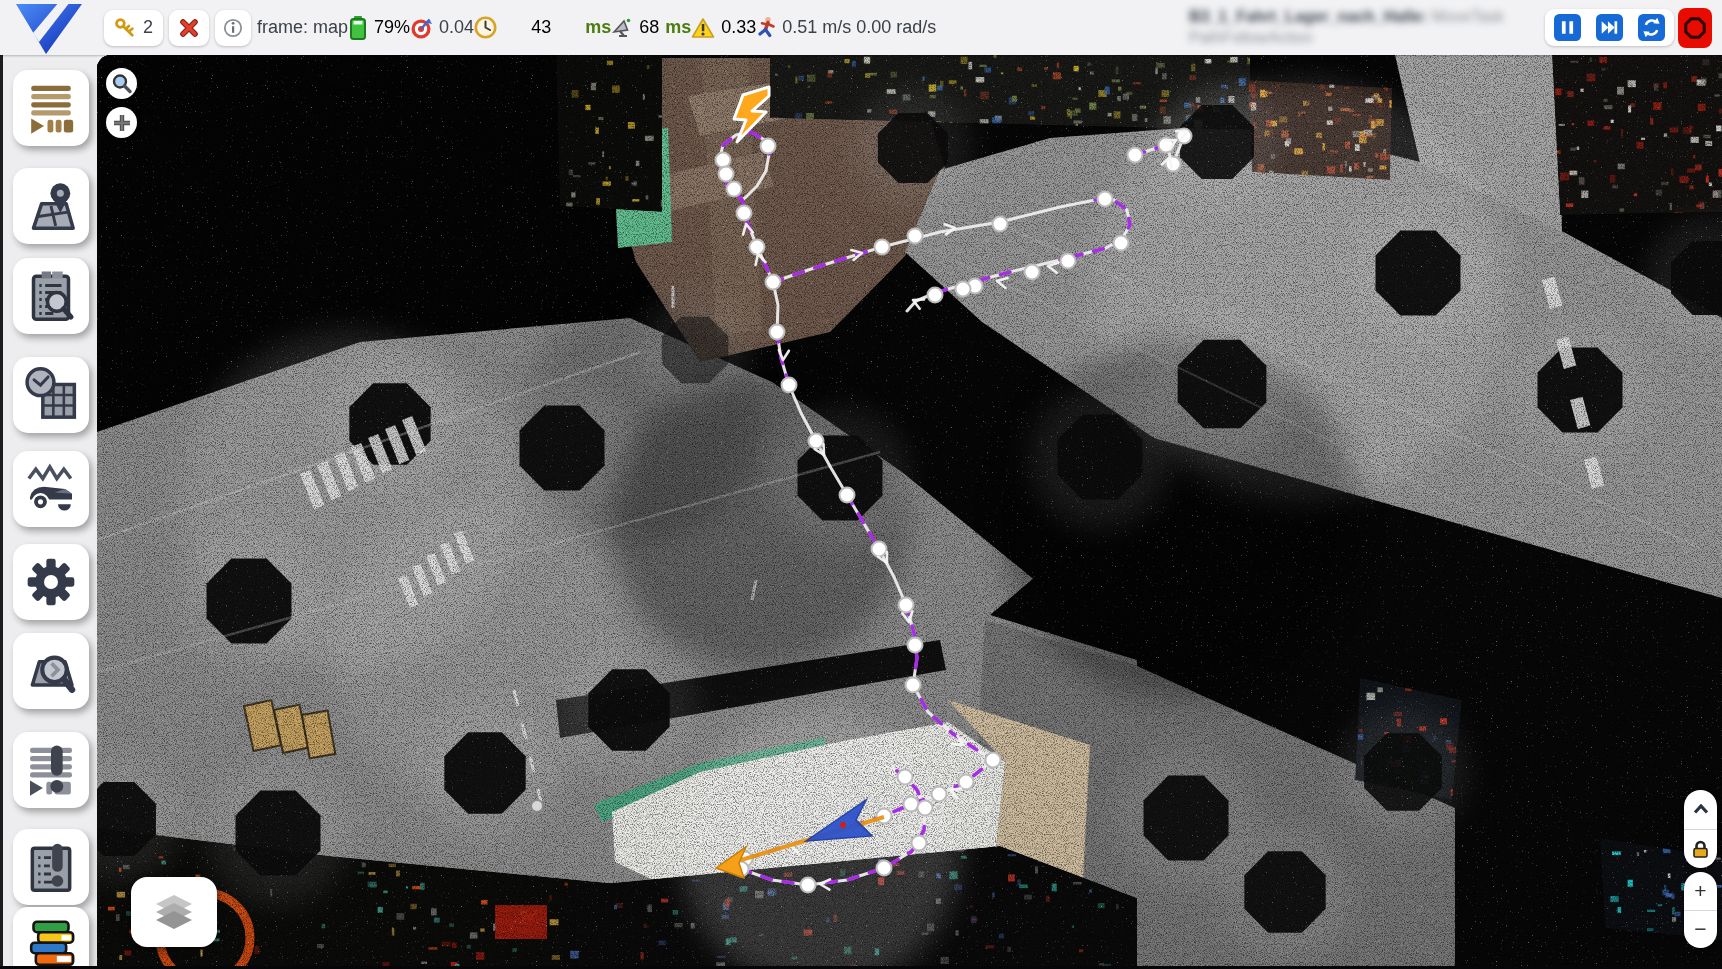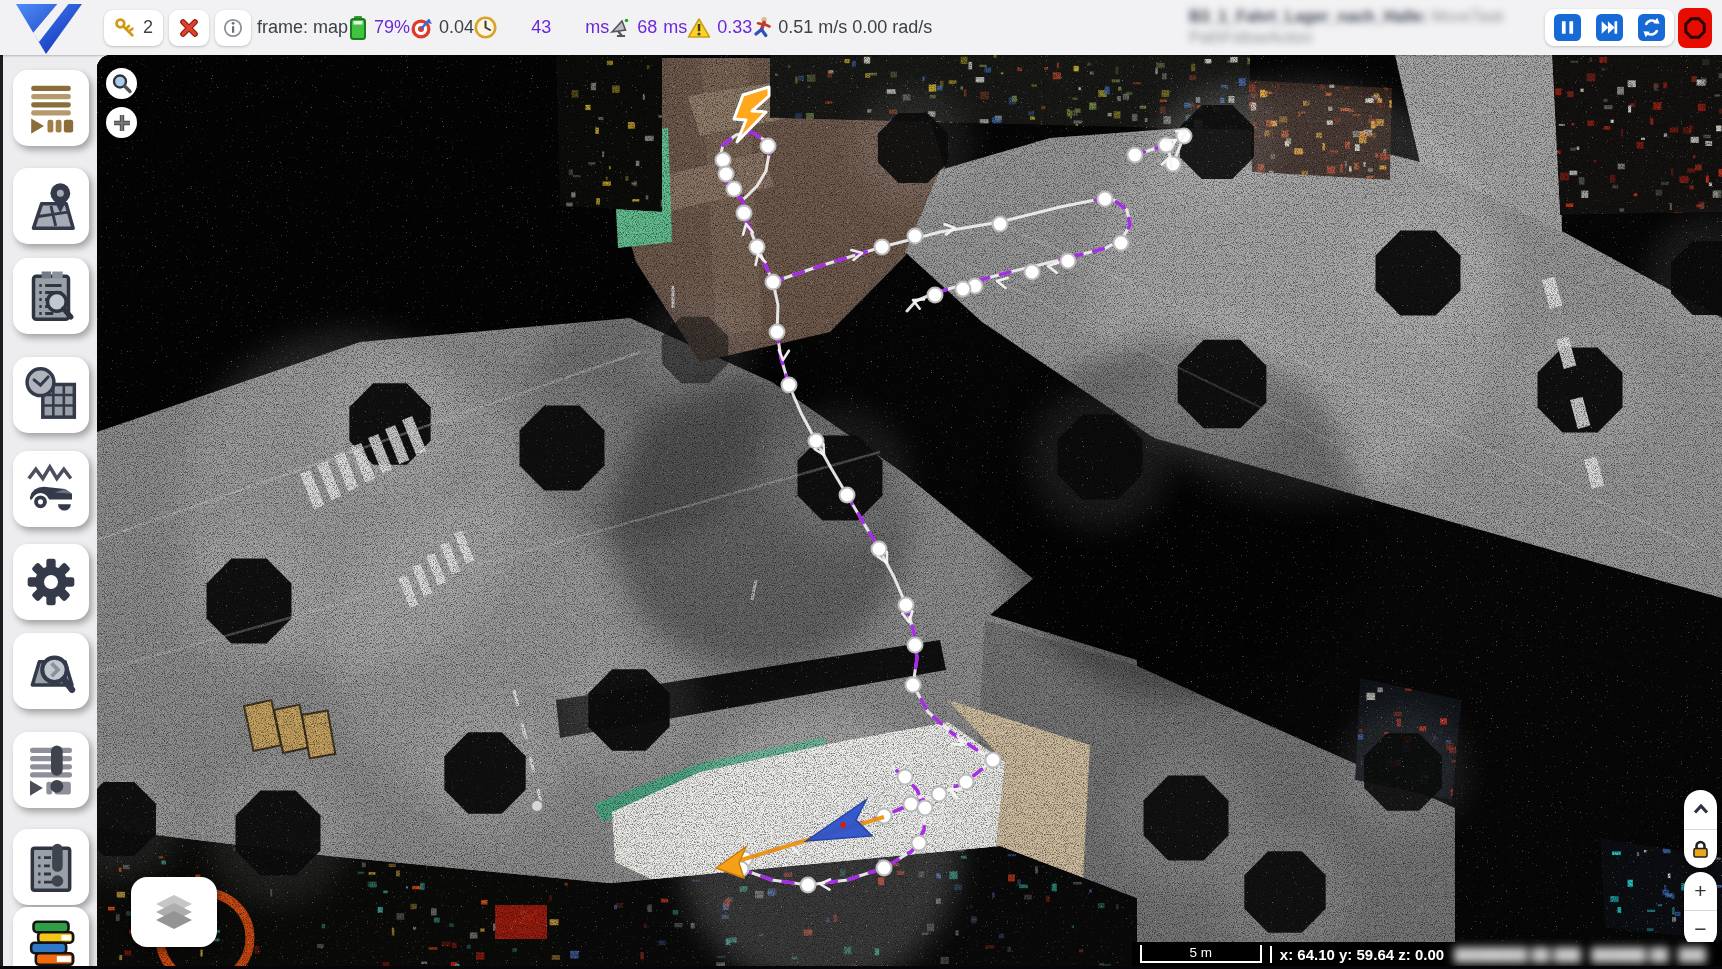--- a/index.html
+++ b/index.html
@@ -9,22 +9,22 @@
 
   
   #topbar { position:absolute; left:0; top:0; width:1722px; height:55px;
     background:#f2f2f4; display:flex; align-items:center; padding:0 10px 0 12px; z-index:30;
     box-shadow:0 1px 2px rgba(0,0,0,.25); }
   #logo { width:74px; height:52px; margin-right:18px; flex:none; }
   .chip { background:#fff; border-radius:9px; height:36px; display:flex; align-items:center;
     padding:0 10px; box-shadow:0 1px 3px rgba(0,0,0,.22); margin-right:6px; gap:7px; }
   .stat { display:flex; align-items:center; gap:6px; margin:0 0; color:#3c4148; font-size:18px; }
   .stat svg { flex:none; }
-  .v-green { color:#6d28d9; }
-  .v-dim   { color:#6d28d9; }
+  .v-green { color:#000000; }
+  .v-dim   { color:#4d7c0f;font-weight:bold; }
   .gap-wide { width:22px; }
   #banner { margin-left:auto; margin-right:16px; width:340px; line-height:1.3;
     font-size:16px; color:#8b9097; filter:blur(3.5px); text-align:left; }
   #banner .strong { color:#3c4350; font-weight:bold; }
   #ctrls { display:flex; align-items:center; gap:4px; }
   #ctrl-pill { background:#fff; border-radius:9px; padding:5px 9px; display:flex; gap:15px;
     box-shadow:0 1px 3px rgba(0,0,0,.22); }
   .ctrl-btn { width:27px; height:27px; border:0; background:transparent; padding:0; cursor:pointer; }
   #btn-stop { width:34px; height:40px; border:0; border-radius:8px; background:#e80c00;
     display:flex; align-items:center; justify-content:center; cursor:pointer; }
@@ -1244,26 +1244,16 @@
           <path d="M5.5 8.5 V6 a4 4 0 0 1 8 0 V8.5" fill="none" stroke="#222" stroke-width="2.6"></path>
           <rect x="3" y="8.5" width="13" height="8.5" rx="1.6" fill="#e8a818" stroke="#222" stroke-width="1.6"></rect>
         </svg>
       </div>
     </div>
     <div class="mappill" id="pill-zoom">
       <div>+</div>
       <div>−</div>
     </div>
 
-    <div id="statusbar">
-      <div id="scalebox">
-        <div class="bracket"></div>
-        <div class="lbl">5 m</div>
-      </div>
-      <div id="coords">x: 64.10 y: 59.64 z: 0.00</div>
-      <span class="redact">████████ ██ ███</span>
-      <span class="redact">██████ ██</span>
-      <span class="redact">███</span>
-    </div>
   </div>
 
   <div id="bottomline"></div>
 </div>
 
 </body></html>

